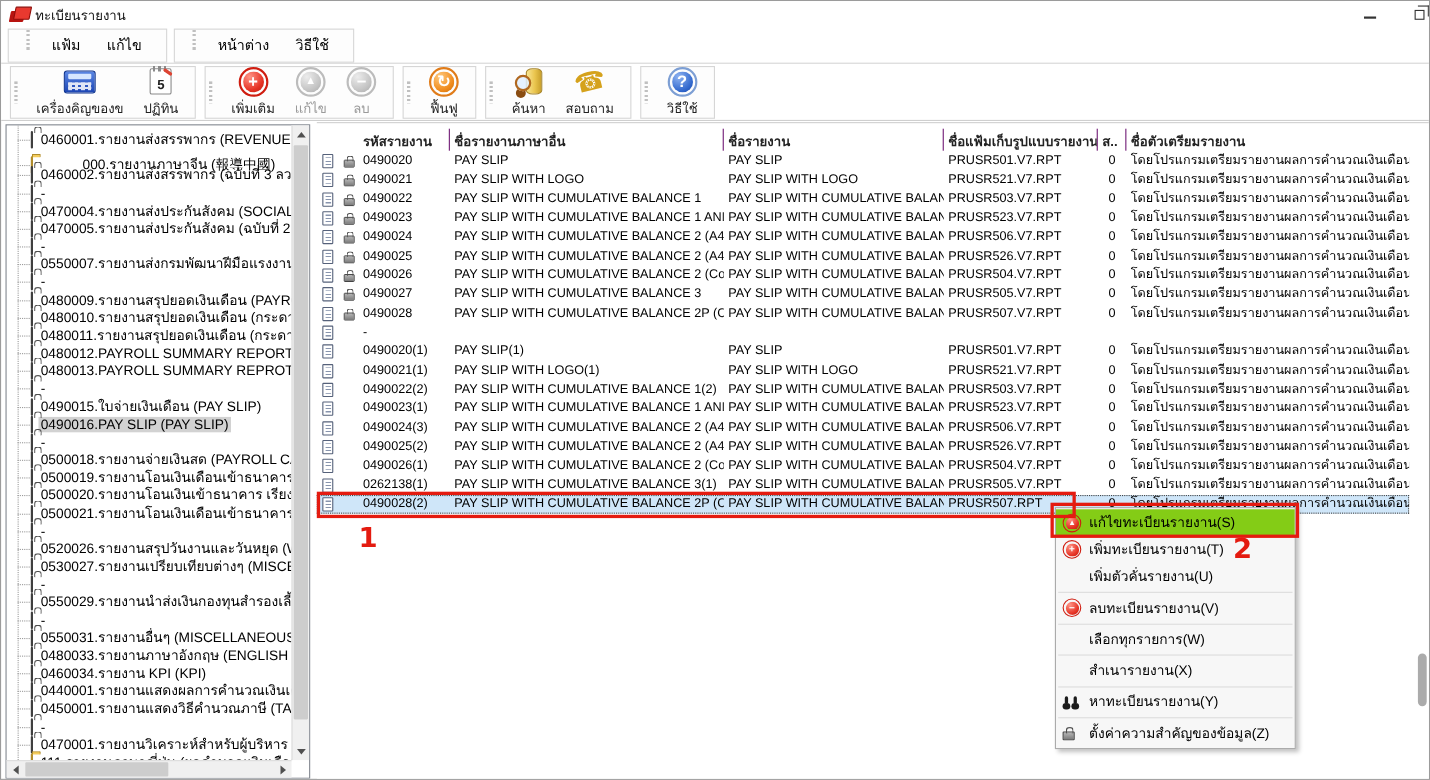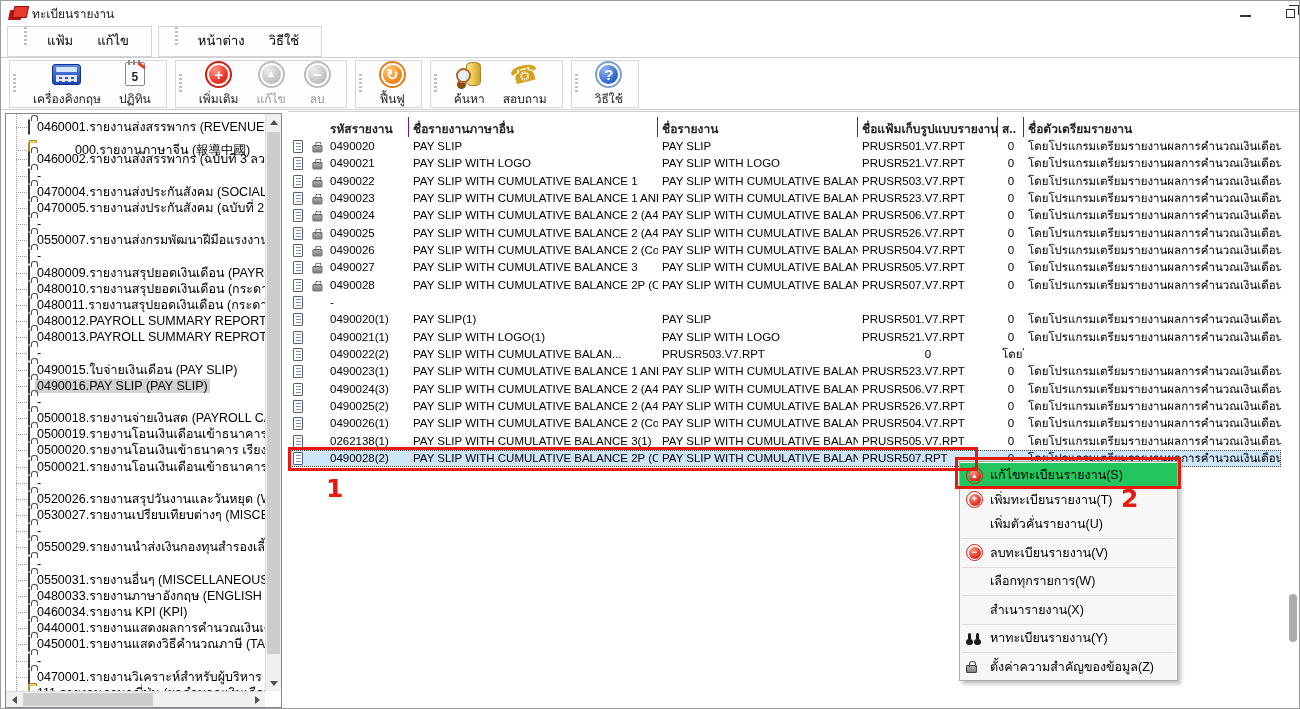--- a/index.html
+++ b/index.html
@@ -90,21 +90,21 @@
   .td { overflow:hidden; padding:0 4px; line-height:17px; }
   .td.center { text-align:center; }
   .cell-ico { display:flex; justify-content:flex-start; padding-left:5px; }
   .icon-doc { width:10px; height:13px; background:#fff; border:1px solid #55617a; border-radius:1px; position:relative; }
   .icon-doc::before { content:""; position:absolute; left:1.5px; right:1.5px; top:2px; bottom:2px;
     background:repeating-linear-gradient(#8794ad 0 1px, transparent 1px 3px); }
   .tbl-lock { transform:scale(.9); transform-origin:left center; }
   
   .ctx-menu { position:absolute; left:958px; top:460px; width:219px; background:#f7f7f7; border:1px solid #ababab; box-shadow:3px 3px 4px rgba(0,0,0,.25); z-index:40; padding:1px 0; }
   .menu-item { height:24.5px; display:flex; align-items:center; font-size:12.5px; padding-left:6px; }
-  .menu-item.hl { background:#22c55e; }
+  .menu-item.hl { background:#84cc16; }
   .mi-ico { width:24px; flex:none; display:flex; align-items:center; justify-content:flex-start; }
   .ring.sm { width:17px; height:17px; border-width:1.5px; padding:1.5px; }
   .ring.sm .g { font-size:9px; } .ring.sm .g.arrow { font-size:7px; }
   .menu-sep { height:1px; background:#dcdcdc; margin:1.5px 2px; }
   .icon-binoculars { position:relative; width:15px; height:12px; margin-top:2px;}
   .icon-binoculars::before { content:""; position:absolute; bottom:0; left:0; width:6.5px; height:6.5px; background:#1c1c1c; border-radius:50%; box-shadow:8px 0 0 #1c1c1c; }
   .icon-binoculars::after { content:""; position:absolute; top:0; left:1.5px; width:3.5px; height:6px; background:#1c1c1c; border-radius:2px 2px 0 0; box-shadow:8px 0 0 #1c1c1c; }
   
   .anno-box { position:absolute; border:3px solid #e41b10; z-index:60; }
   .anno-num { position:absolute; color:#e41b10; font-size:25px; font-weight:bold; z-index:60; font-family:"DejaVu Sans",sans-serif; }
@@ -139,21 +139,21 @@
     </div>
   </div>
 
 <div class="toolbar">
     <div class="tb-group">
       <span class="drag-handle"></span>
       <button class="tb-btn">
         <span class="tb-ico">
           <span class="ico-calculator"></span>
         </span>
-        <div class="tb-label">เครื่องคิงกฤษ</div>
+        <div class="tb-label">เครื่องคิญของข</div>
       </button>
       <button class="tb-btn">
         <span class="tb-ico">
           <span class="ico-calendar">
             <span class="cal-day">5</span>
           </span>
         </span>
         <div class="tb-label">ปฏิทิน</div>
       </button>
     </div>
@@ -564,20 +564,21 @@
         <div class="td">PRUSR521.V7.RPT</div>
         <div class="td center">0</div>
         <div class="td">โดยโปรแกรมเตรียมรายงานผลการคำนวณเงินเดือน (Rp03)</div>
       </div>
       <div class="tbl-grid tbl-row">
         <div class="cell-ico">
           <span class="icon-doc"></span>
         </div>
         <div class="cell-ico tbl-lock"></div>
         <div class="td">0490022(2)</div>
+        <div class="td">PAY SLIP WITH CUMULATIVE BALANCE 1(2)</div>
         <div class="td">PAY SLIP WITH CUMULATIVE BALAN...</div>
         <div class="td">PRUSR503.V7.RPT</div>
         <div class="td center">0</div>
         <div class="td">โดยโปรแกรมเตรียมรายงานผลการคำนวณเงินเดือน (Rp03)</div>
       </div>
       <div class="tbl-grid tbl-row">
         <div class="cell-ico">
           <span class="icon-doc"></span>
         </div>
         <div class="cell-ico tbl-lock"></div>

